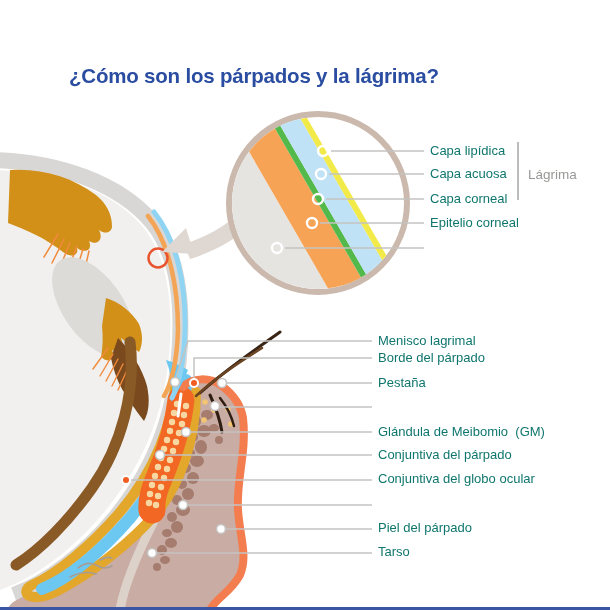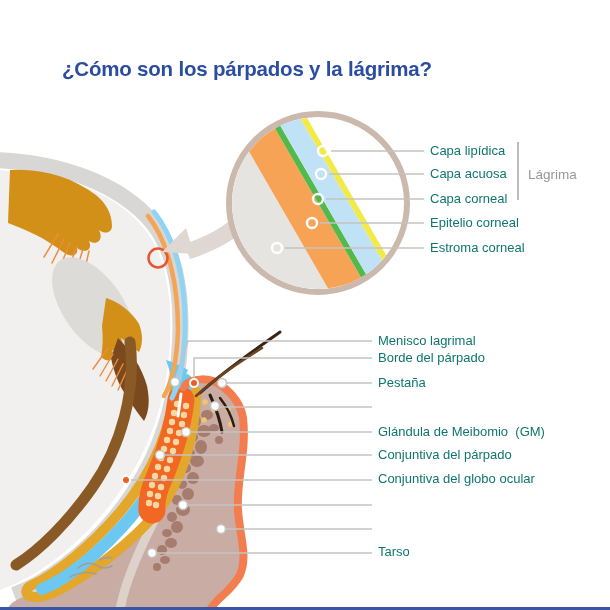--- a/index.html
+++ b/index.html
@@ -1,19 +1,19 @@
 <!DOCTYPE html>
 <html><head>
 <meta charset="utf-8">
 <style>
   html,body{margin:0;padding:0;background:#fff;}
   #stage{position:relative;width:610px;height:610px;background:#ffffff;overflow:hidden;
          font-family:"Liberation Sans", sans-serif;}
   #art{position:absolute;left:0;top:0;}
-  .page-title{position:absolute;left:54px;top:48px;margin:8px;font-size:20.5px;line-height:26px;
+  .page-title{position:absolute;left:54px;top:48px;margin:15px;font-size:20.5px;line-height:26px;
               font-weight:bold;color:#2b4da1;letter-spacing:-0.2px;}
   .lbl{position:absolute;font-size:13px;line-height:16px;color:#0f766e;white-space:pre;}
   .lbl-group{position:absolute;font-size:13.5px;line-height:16px;color:#999896;text-align:center;}
   .bottom-bar{position:absolute;left:0;bottom:0;width:610px;height:3px;background:#3b55a5;}
 </style>
 </head>
 <body>
 
 <div id="stage">
 
@@ -204,25 +204,25 @@
       </g>
     </g>
   </svg>
 
   <h1 class="page-title">¿Cómo son los párpados y la lágrima?</h1>
 
   <div class="lbl" style="left:430px;top:143px">Capa lipídica</div>
   <div class="lbl" style="left:430px;top:166px">Capa acuosa</div>
   <div class="lbl" style="left:430px;top:191px">Capa corneal</div>
   <div class="lbl" style="left:430px;top:215px">Epitelio corneal</div>
-  <div class="lbl" style="left:430px;top:240px">Estroma corneal</div>
   <div class="lbl-group" style="left:528px;top:167px">Lágrima</div>
 
   <div class="lbl" style="left:378px;top:333px">Menisco lagrimal</div>
   <div class="lbl" style="left:378px;top:350px">Borde del párpado</div>
   <div class="lbl" style="left:378px;top:375px">Pestaña</div>
   <div class="lbl" style="left:378px;top:424px">Glándula de Meibomio  (GM)</div>
   <div class="lbl" style="left:378px;top:447px">Conjuntiva del párpado</div>
   <div class="lbl" style="left:378px;top:471px">Conjuntiva del globo ocular</div>
+  <div class="lbl" style="left:378px;top:520px">Piel del párpado</div>
   <div class="lbl" style="left:378px;top:544px">Tarso</div>
 
   <div class="bottom-bar"></div>
 </div>
 
 </body></html>

